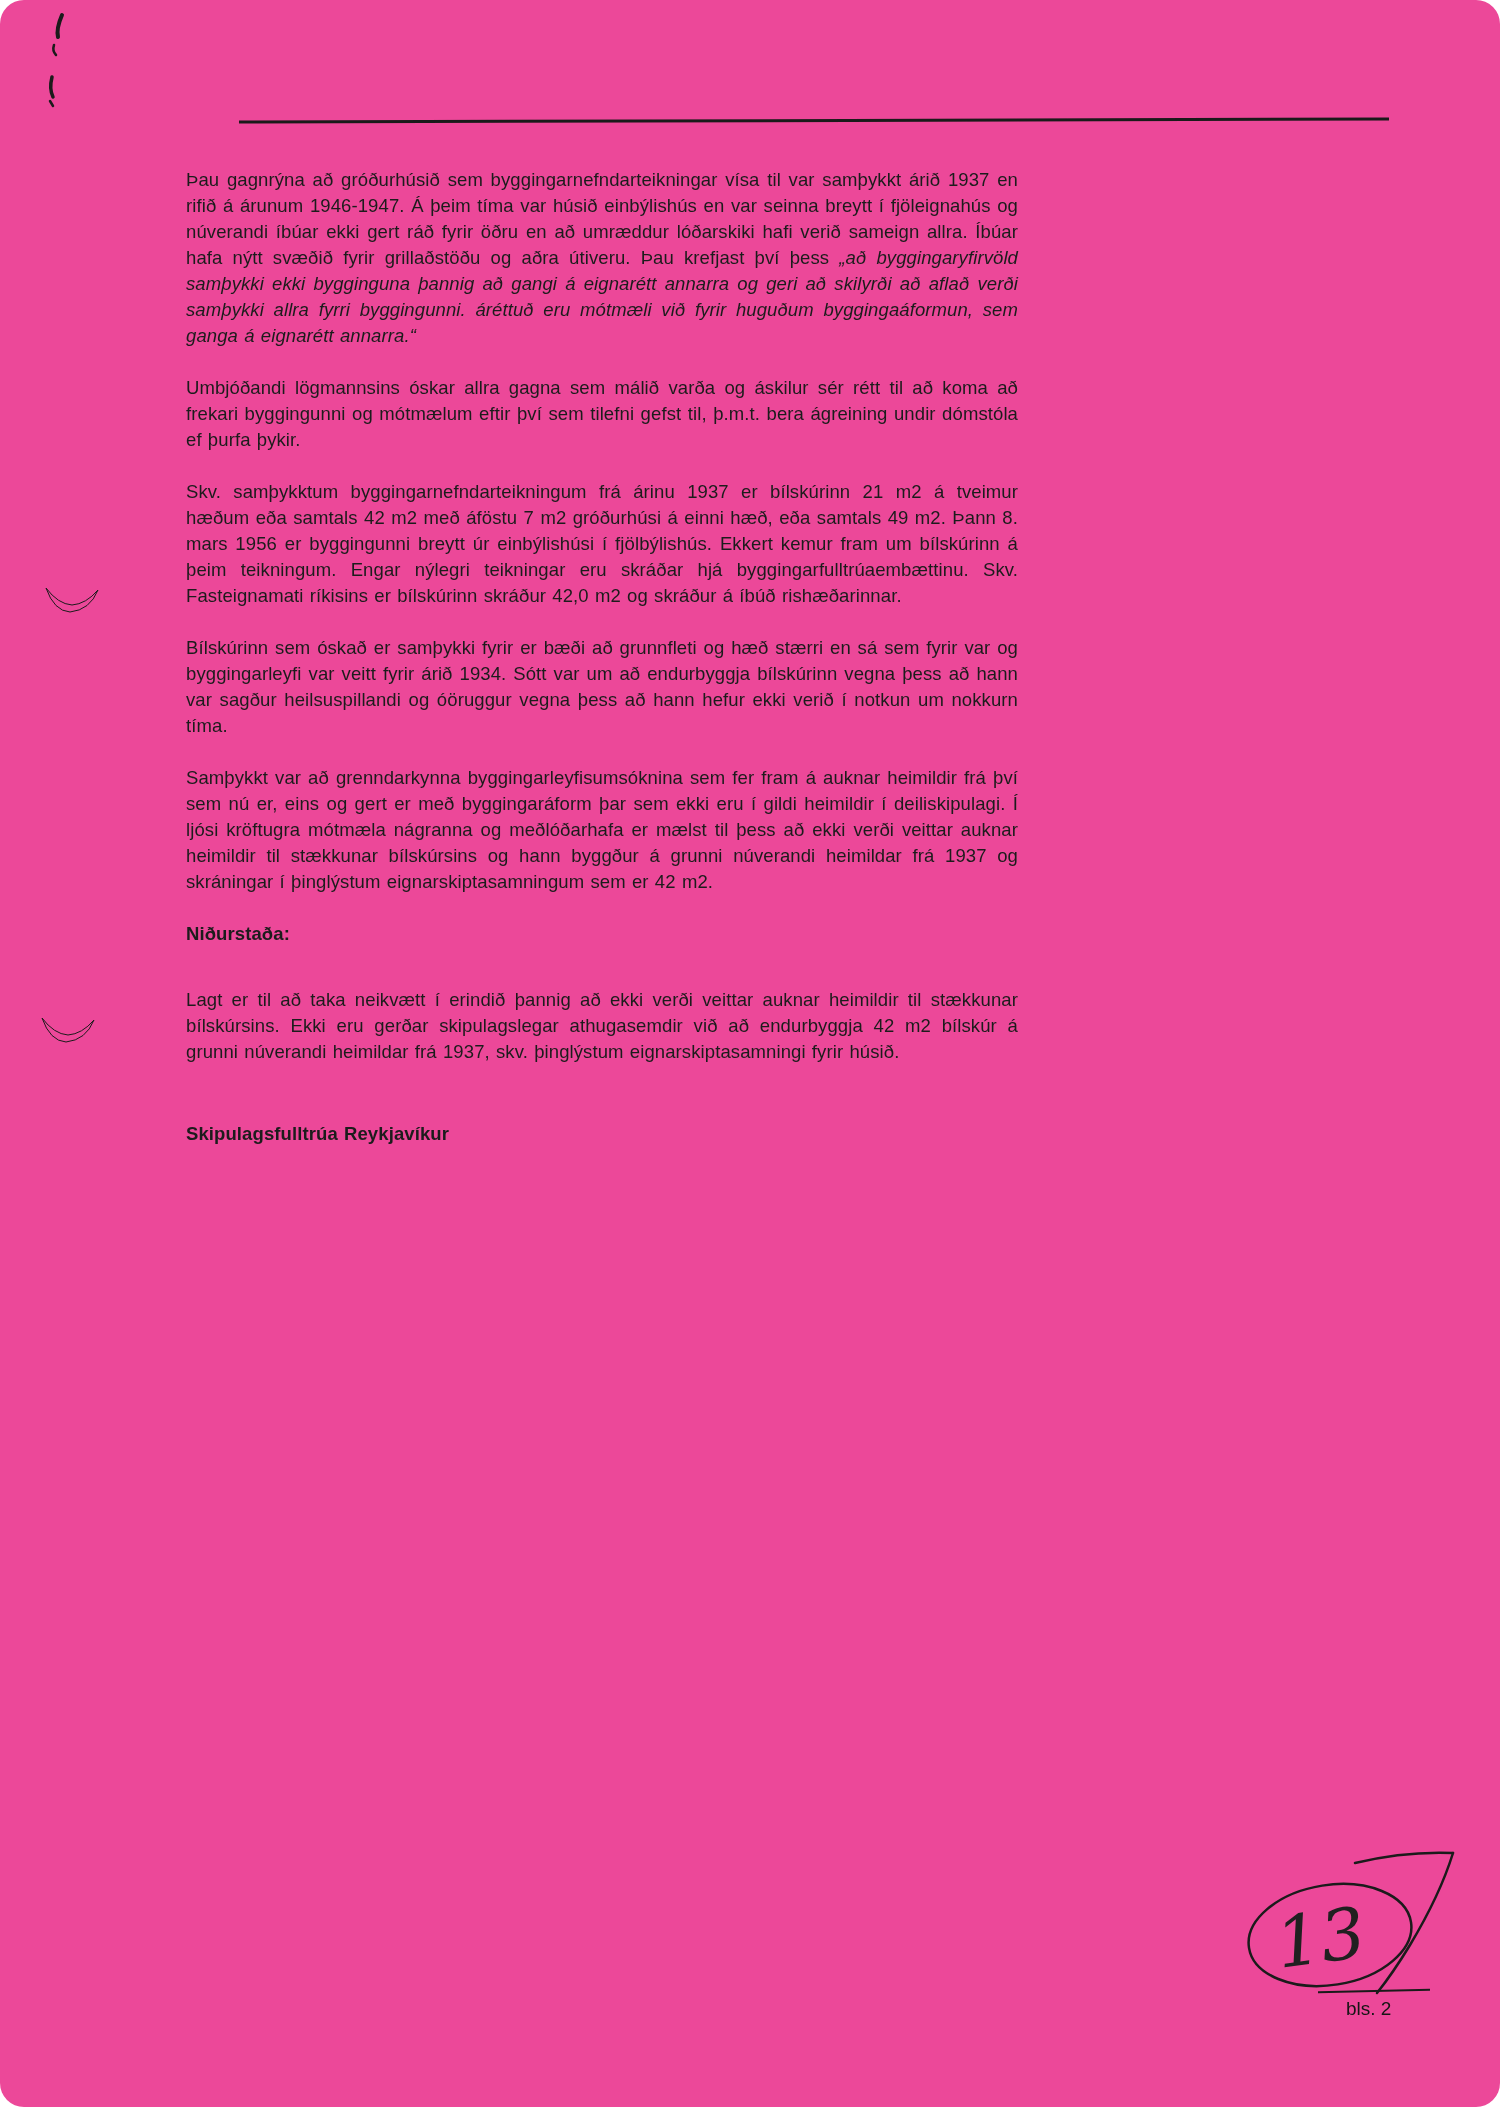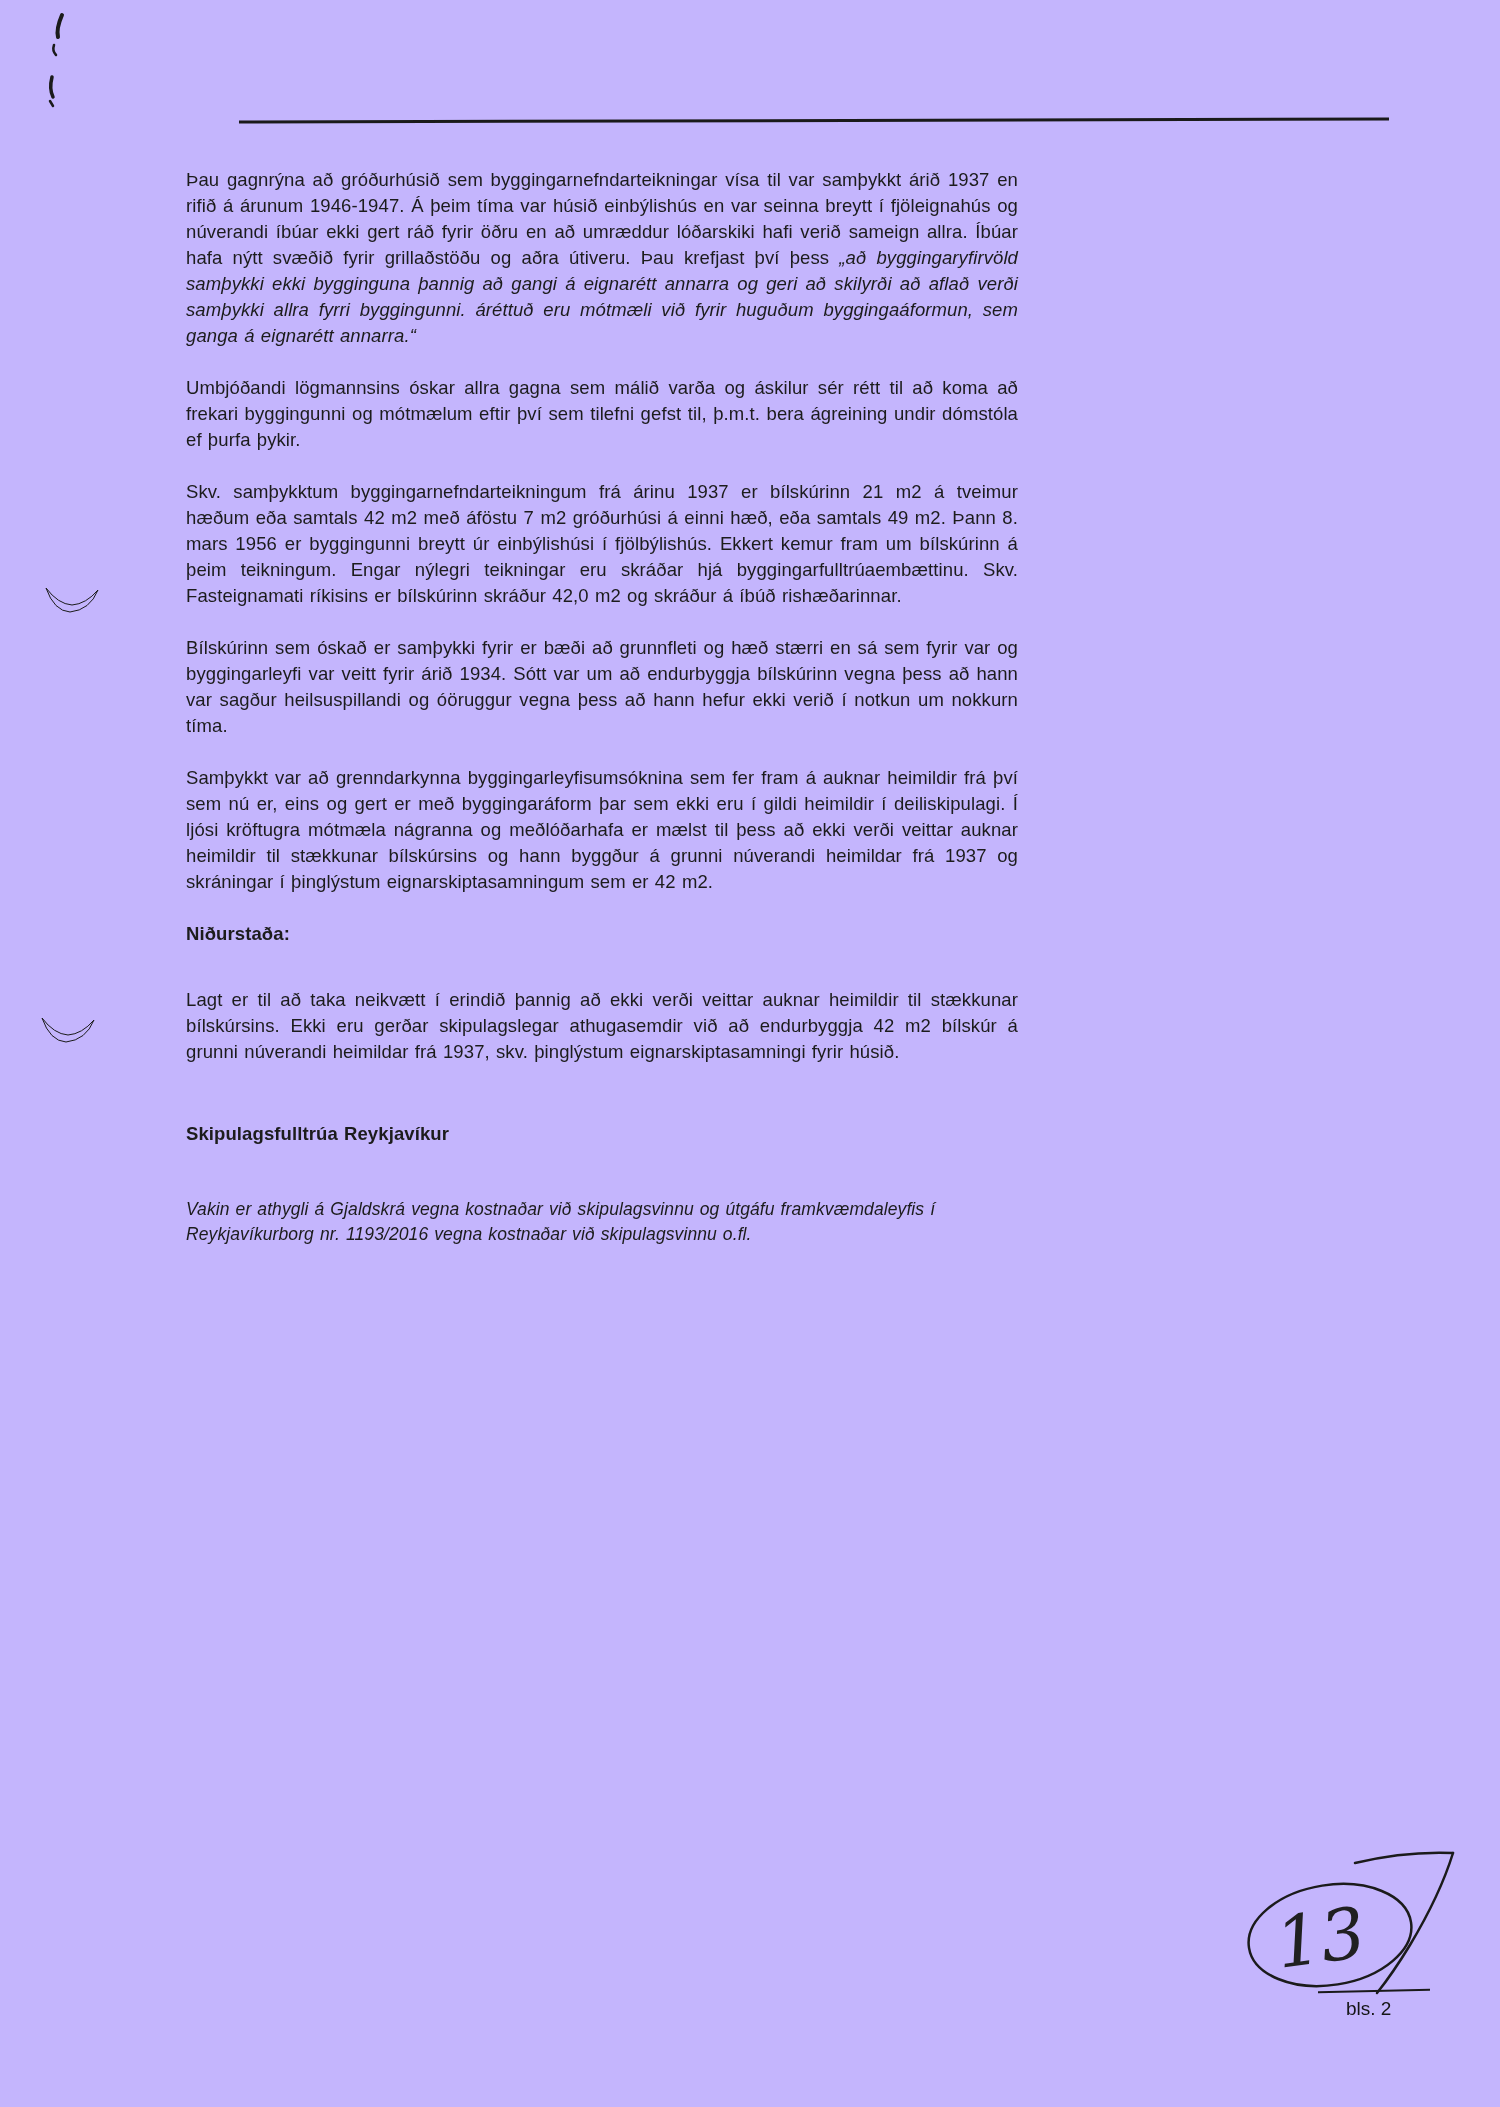--- a/index.html
+++ b/index.html
@@ -6,21 +6,21 @@
   html, body { margin: 0; padding: 0; }
   body {
     width: 1500px;
     height: 2107px;
     background: #ffffff;
     font-family: "Liberation Sans", sans-serif;
     color: #1c1c1c;
     position: relative;
     overflow: hidden;
   }
-  .page { position: absolute; inset: 0; background: #c4b5fd; }
+  .page { position: absolute; inset: 0; background: #ec4899; border-radius: 24px; }
 
   .top-rule {
     position: absolute;
     top: 119px;
     left: 239px;
     width: 1150px;
     height: 3px;
     background: #1a1a1a;
     transform: rotate(-0.15deg);
   }
@@ -111,21 +111,20 @@
     <p>Samþykkt var að grenndarkynna byggingarleyfisumsóknina sem fer fram á auknar heimildir frá því sem nú er, eins og gert er með byggingaráform þar sem ekki eru í gildi heimildir í deiliskipulagi. Í ljósi kröftugra mótmæla nágranna og meðlóðarhafa er mælst til þess að ekki verði veittar auknar heimildir til stækkunar bílskúrsins og hann byggður á grunni núverandi heimildar frá 1937 og skráningar í þinglýstum eignarskiptasamningum sem er 42 m2.</p>
 
     <p class="heading-bold">Niðurstaða:</p>
 
     <p class="para7">Lagt er til að taka neikvætt í erindið þannig að ekki verði veittar auknar heimildir til stækkunar bílskúrsins. Ekki eru gerðar skipulagslegar athugasemdir við að endurbyggja 42 m2 bílskúr á grunni núverandi heimildar frá 1937, skv. þinglýstum eignarskiptasamningi fyrir húsið.</p>
 
     <div class="sig-block">
       <div class="sig-office">Skipulagsfulltrúa Reykjavíkur</div>
     </div>
 
-    <div class="footer-note">Vakin er athygli á Gjaldskrá vegna kostnaðar við skipulagsvinnu og útgáfu framkvæmdaleyfis í Reykjavíkurborg nr. 1193/2016 vegna kostnaðar við skipulagsvinnu o.fl.</div>
 
   </div>
 
   <svg class="pen" style="left:38px; top:578px;" width="70" height="45" viewBox="0 0 70 45">
     <path d="M8,10 Q20,26 34,27 Q48,26 60,12 Q52,32 32,34 Q16,33 8,10 Z" fill="#1b1b1b" stroke="none"></path>
   </svg>
 
   <svg class="pen" style="left:34px; top:1008px;" width="70" height="45" viewBox="0 0 70 45">
     <path d="M8,10 Q20,26 34,27 Q48,26 60,12 Q52,32 32,34 Q16,33 8,10 Z" fill="#1b1b1b" stroke="none"></path>
   </svg>

